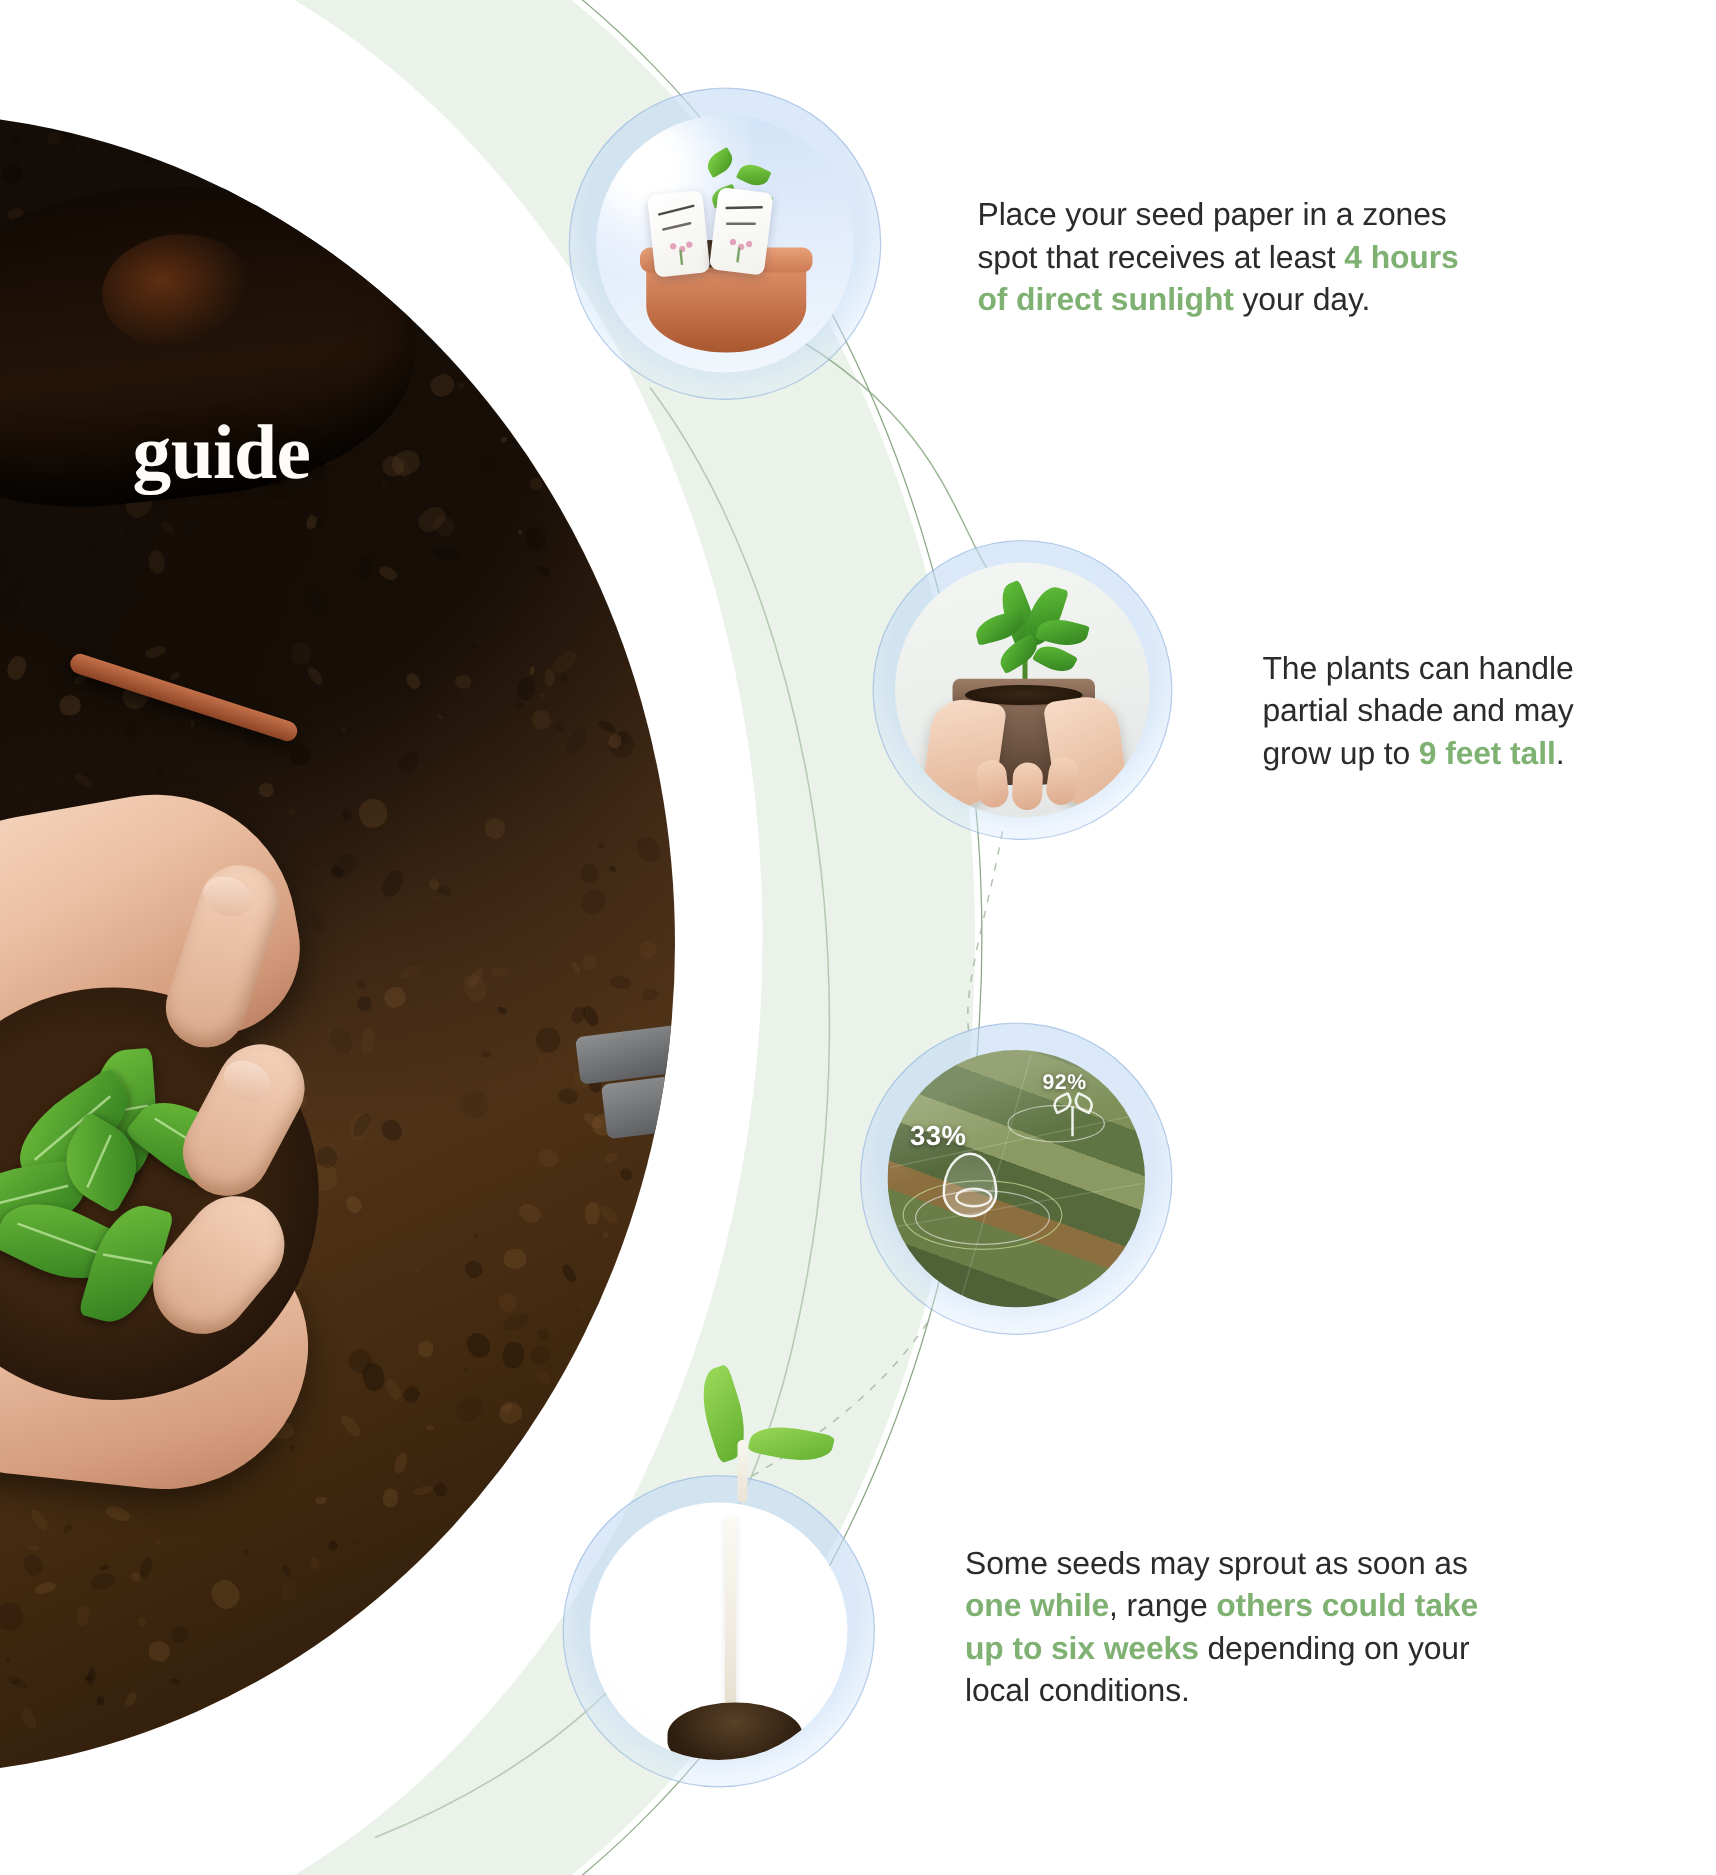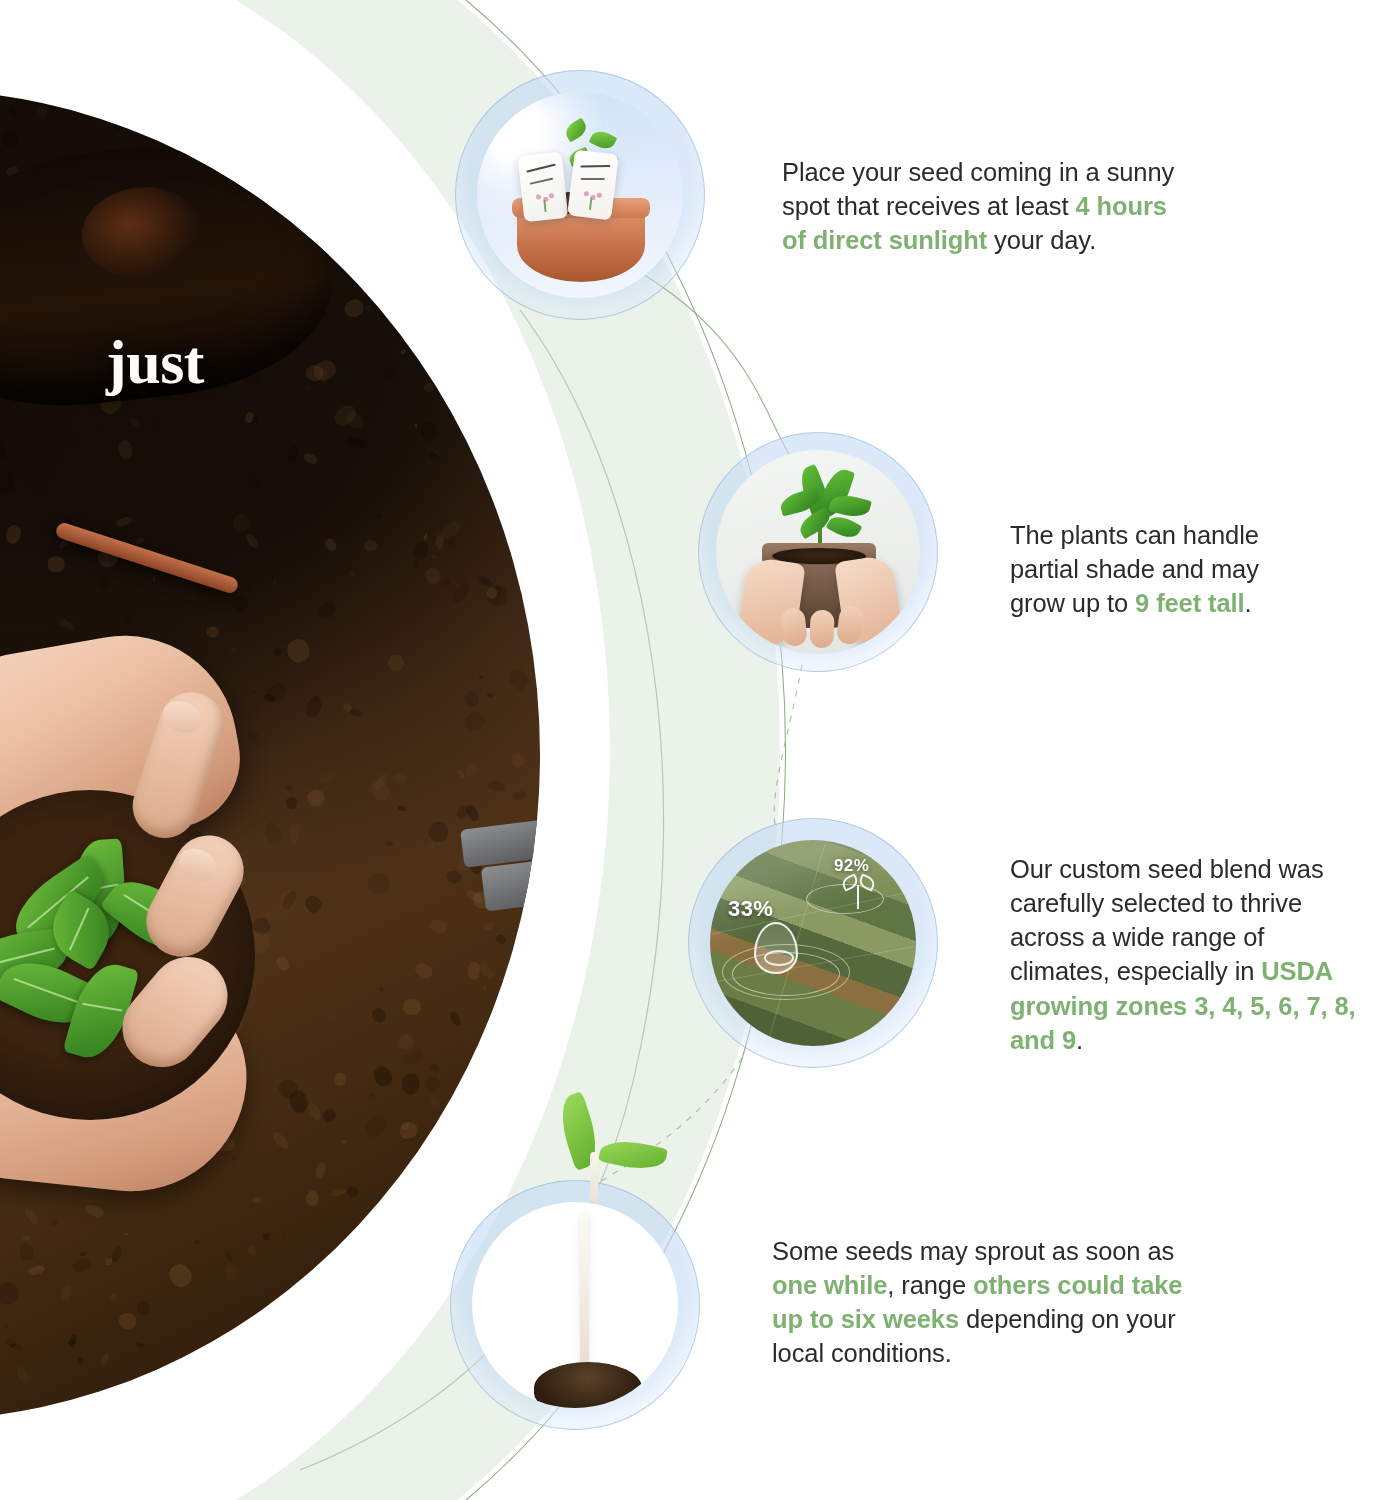--- a/index.html
+++ b/index.html
@@ -734,21 +734,21 @@
 
     <div class="finger" style="left:846px;top:600px;width:64px;height:150px;transform:rotate(18deg);"></div>
     <div class="finger" style="left:860px;top:742px;width:70px;height:128px;transform:rotate(28deg);"></div>
     <div class="finger" style="left:836px;top:862px;width:78px;height:120px;transform:rotate(40deg);"></div>
     <div class="nail" style="left:862px;top:612px;width:40px;height:30px;transform:rotate(22deg);"></div>
     <div class="nail" style="left:878px;top:760px;width:40px;height:30px;transform:rotate(30deg);"></div>
 
   </div>
 
   <div class="hero-title">
-    <span class="l2">just</span>
+    <span class="l2">guide</span>
   </div>
 
 
   <svg class="connector-svg" viewBox="0 0 1373 1500">
     <path d="M600 250 C 760 330, 760 420, 800 470" fill="none" stroke="#8aa884" stroke-width="1.2" opacity=".85"></path>
     <path d="M802 665 C 790 730, 770 790, 775 825" fill="none" stroke="#9fb39b" stroke-width="1.2" stroke-dasharray="6 7" opacity=".8"></path>
     <path d="M742 1058 C 700 1120, 640 1160, 585 1190" fill="none" stroke="#9fb39b" stroke-width="1.2" stroke-dasharray="6 7" opacity=".8"></path>
     <path d="M520 310 C 640 470, 700 760, 640 1050 C 600 1250, 500 1390, 300 1470" fill="none" stroke="#8aa884" stroke-width="1.2" opacity=".55"></path>
   </svg>
 
@@ -850,18 +850,17 @@
       <div class="b4-stem"></div>
       <div class="b4-dirt"></div>
     </div>
   </div>
   <div class="b4-over">
     <div class="b4-leaf" style="left:8px;top:4px;width:30px;height:74px;transform:rotate(-18deg)"></div>
     <div class="b4-leaf" style="left:44px;top:52px;width:66px;height:26px;transform:rotate(12deg)"></div>
     <div style="position:absolute;left:34px;top:62px;width:8px;height:50px;border-radius:5px;background:linear-gradient(180deg,#f8f6ee,#e9e3d4)"></div>
   </div>
 
-  <div class="copy" id="c1"><span>Place your seed coming in a sunny spot that receives at least </span><b>4 hours of direct sunlight</b><span> your day.</span></div>
+  <div class="copy" id="c1"><span>Place your seed paper in a zones spot that receives at least </span><b>4 hours of direct sunlight</b><span> your day.</span></div>
   <div class="copy" id="c2"><span>The plants can handle partial shade and may grow up to </span><b>9 feet tall</b><span>.</span></div>
-  <div class="copy" id="c3"><span>Our custom seed blend was carefully selected to thrive across a wide range of climates, especially in </span><b>USDA growing zones 3, 4, 5, 6, 7, 8, and 9</b><span>.</span></div>
   <div class="copy" id="c4"><span>Some seeds may sprout as soon as </span><b>one while</b><span>, range </span><b>others could take up to six weeks</b><span> depending on your local conditions.</span></div>
 
 </div>
 
 </body></html>

